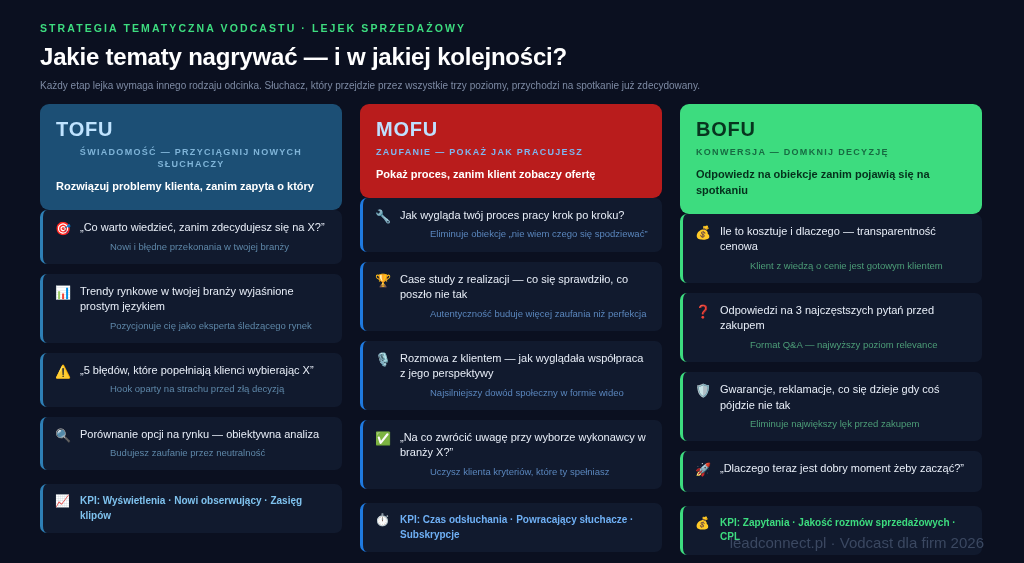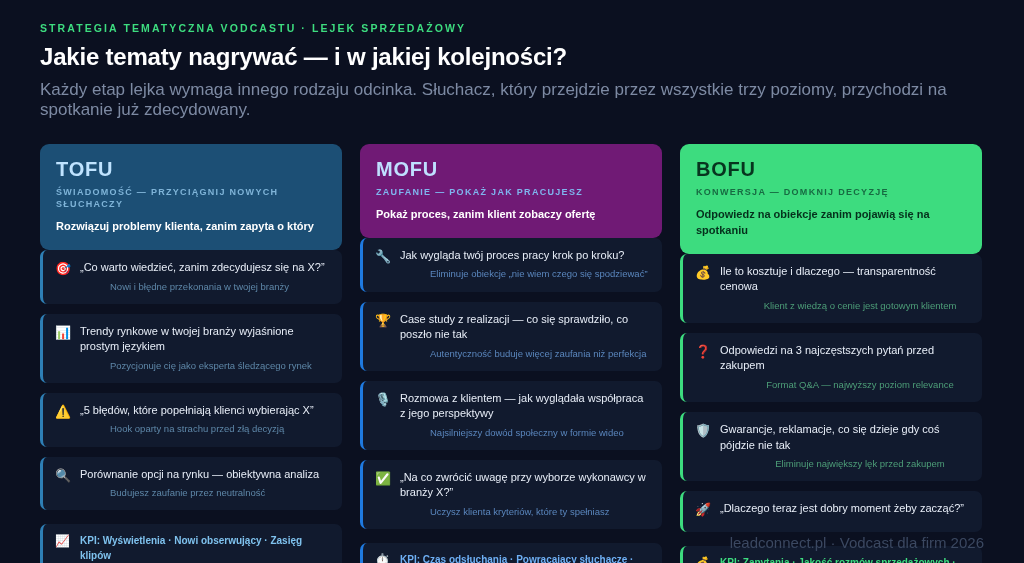--- a/index.html
+++ b/index.html
@@ -25,57 +25,57 @@
   }
   .headline {
     color: #ffffff;
     font-size: 24px;
     font-weight: bold;
     letter-spacing: -0.2px;
     margin-bottom: 9px;
   }
   .subhead {
     color: #7d8aa3;
-    font-size: 17px;
-    margin-bottom: 24px;
+    font-size: 10px;
+    margin-bottom: 13px;
   }
   .columns {
     display: flex;
     gap: 18px;
   }
   .col { width: 302px; display: flex; flex-direction: column; }
 
   .col-head {
     border-radius: 9px;
     padding: 14px 16px 15px 16px;
     min-height: 82px;
   }
   .col-head.tofu { background: #1c4f75; }
-  .col-head.mofu { background: #701a75; }
+  .col-head.mofu { background: #b91c1c; }
   .col-head.bofu { background: #3ddc7f; }
 
   .stage-name {
     font-size: 20px;
     font-weight: bold;
     letter-spacing: 0.8px;
     margin-bottom: 5px;
   }
   .col-head.tofu .stage-name { color: #bfe3ff; }
   .col-head.mofu .stage-name { color: #bfe0ff; }
   .col-head.bofu .stage-name { color: #07351f; }
 
   .stage-sub {
     font-size: 9px;
     font-weight: bold;
     letter-spacing: 1.3px;
     text-transform: uppercase;
     margin-bottom: 9px;
     line-height: 1.35;
   }
-  .col-head.tofu .stage-sub { color: #7fb4d8; }
+  .col-head.tofu .stage-sub { color: #7fb4d8; text-align: center; }
   .col-head.mofu .stage-sub { color: #7fb6ee; }
   .col-head.bofu .stage-sub { color: #14past; color: #176b42; }
 
   .stage-goal {
     font-size: 11px;
     font-weight: bold;
     line-height: 1.45;
   }
   .col-head.tofu .stage-goal { color: #ffffff; }
   .col-head.mofu .stage-goal { color: #ffffff; }
@@ -110,21 +110,21 @@
     line-height: 1.4;
     margin-bottom: 4px;
   }
   .card-note {
     font-size: 9.5px;
     line-height: 1.4;
     padding-left: 30px;
   }
   .col-tofu .card-note { color: #5e87a8; }
   .col-mofu .card-note { color: #5a86bd; }
-  .col-bofu .card-note { color: #4d9e78; text-align: center; }
+  .col-bofu .card-note { color: #4d9e78; }
 
   .kpi {
     margin-top: 14px;
     background: #111a2e;
     border-radius: 7px;
     padding: 10px 12px;
     display: flex;
     gap: 9px;
     align-items: flex-start;
   }

